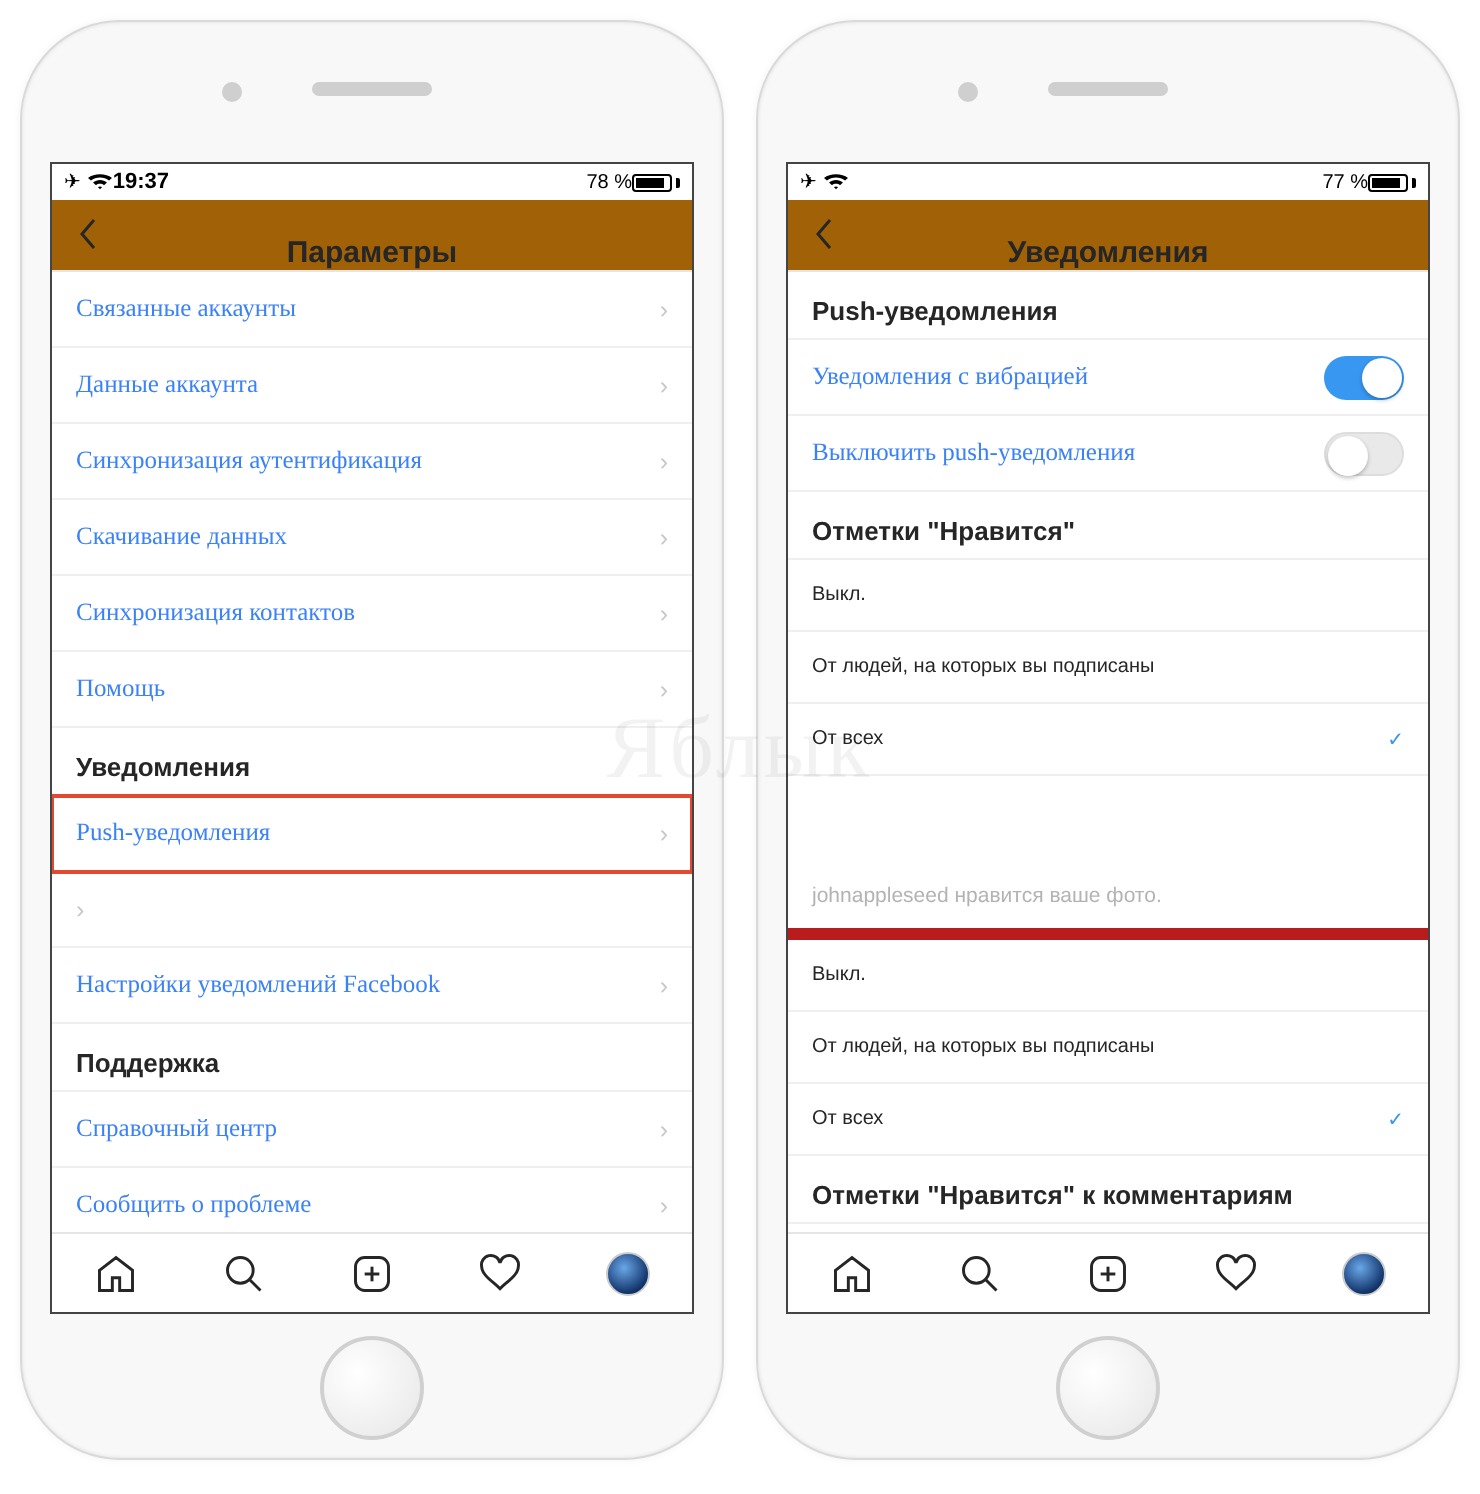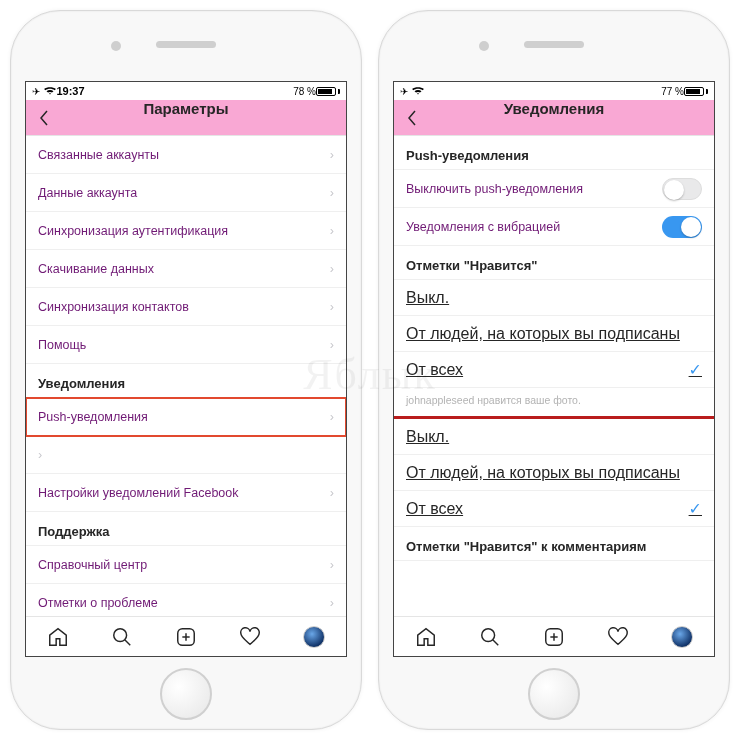--- a/index.html
+++ b/index.html
@@ -50,43 +50,43 @@
   .status-bar {
     height: 18px;
     display: flex; align-items: center; justify-content: space-between;
     font-size: 10px; padding: 0 6px; color: #000;
   }
   .status-left { display: flex; gap: 4px; align-items: center; }
   .status-right { display: flex; gap: 0; align-items: center; }
   .status-time { flex: 1; text-align: left; font-weight: 600; font-size: 11px; }
   .nav-header {
     height: 36px; border-bottom: 1px solid #e5e5e5;
-    display: flex; align-items: flex-start; position: relative;
-    background: #f9a8d4;
+    display: flex; align-items: flex-end; position: relative;
+    background: #a16207;
   }
   .nav-back {
     width: 36px; height: 36px; display: flex; align-items: center; justify-content: center;
     color: #262626;
   }
   .nav-title {
     position: absolute; left: 0; right: 0; text-align: center;
     font-size: 15px; font-weight: 600; color: #262626; pointer-events: none;
   }
   .content {
     flex: 1; overflow-y: hidden;
     font-size: 12.5px; color: #262626;
   }
   .row {
     padding: 0 12px;
     height: 38px;
     display: flex; align-items: center; justify-content: space-between;
     border-bottom: 1px solid #efefef;
     background: #fff;
   }
-  .row-label { color: #701a75; }
+  .row-label { color: #3b82f6; font-family: Liberation Serif, serif; }
   .row .chev { color: #c7c7cc; }
   .section-header {
     padding: 12px 12px 6px 12px;
     font-weight: 700; font-size: 13px;
     border-bottom: 1px solid #efefef;
     background: #fff;
   }
   .highlight {
     outline: 2.5px solid #e2492f;
     outline-offset: -1px;
@@ -109,25 +109,25 @@
   .switch.off { background: #e9e9ea; border:1px solid #ddd;}
   .switch.on  { background: #3897f0; }
   .switch .knob {
     position: absolute; top: 1px; width: 20px; height: 20px; border-radius: 50%;
     background: #fff; box-shadow: 0 1px 2px rgba(0,0,0,.25);
   }
   .switch.off .knob { left: 1px; }
   .switch.on  .knob { right: 1px; }
   .option-row {
     padding: 0 12px; height: 36px; display: flex; align-items:center; justify-content: space-between;
-    border-bottom: 1px solid #efefef; color: #262626; font-size: 16px; text-decoration: underline;
+    border-bottom: 1px solid #efefef; color: #262626; font-size: 10px;
   }
   .check { color: #3897f0; }
   .sub-caption {
-    padding: 6px 12px 10px 12px; font-size: 10.5px; color: #b3b3b3; border-bottom: 3px solid #b91c1c;
+    padding: 6px 12px 10px 12px; font-size: 10.5px; color: #b3b3b3; border-bottom: 6px solid #b91c1c; margin-top: 48px;
   }
   .battery {
     display: inline-flex; align-items: center; gap: 2px;
   }
   .batt-shell {
     width: 20px; height: 9px; border: 1px solid #000; border-radius: 2px; position: relative;
   }
   .batt-fill { position:absolute; left:1px; top:1px; bottom:1px; background:#000; }
   .batt-cap { width:2px; height:5px; background:#000; border-radius:0 1px 1px 0; }
   .watermark {
@@ -210,21 +210,21 @@
         <div class="row">
           <span class="row-label">Настройки уведомлений Facebook</span>
           <span class="chev">›</span>
         </div>
         <div class="section-header">Поддержка</div>
         <div class="row">
           <span class="row-label">Справочный центр</span>
           <span class="chev">›</span>
         </div>
         <div class="row">
-          <span class="row-label">Отметки о проблеме</span>
+          <span class="row-label">Сообщить о проблеме</span>
           <span class="chev">›</span>
         </div>
       </div>
 
       <div class="tab-bar">
         <div class="tab-item">
             <svg width="22" height="22" viewBox="0 0 24 24" fill="none" stroke="#262626" stroke-width="1.6">
               <path d="M3 10 L12 3 L21 10 V21 H14 V14 H10 V21 H3 Z"></path>
             </svg>
           </div>
@@ -283,31 +283,31 @@
               <polyline points="9,2 3,9 9,16" fill="none" stroke="#262626" stroke-width="1.5"></polyline>
             </svg>
         </div>
         <div class="nav-title">Уведомления</div>
       </div>
 
       <div class="content">
 
         <div class="section-header">Push-уведомления</div>
         <div class="row">
+          <span class="row-label">Уведомления с вибрацией</span>
+          <span class="switch on">
+              <span class="knob"></span>
+            </span>
+        </div>
+        <div class="row">
           <span class="row-label">Выключить push-уведомления</span>
           <span class="switch off">
               <span class="knob"></span>
             </span>
         </div>
-        <div class="row">
-          <span class="row-label">Уведомления с вибрацией</span>
-          <span class="switch on">
-              <span class="knob"></span>
-            </span>
-        </div>
 
         <div class="section-header">Отметки "Нравится"</div>
         <div class="option-row">
           <span>Выкл.</span>
         </div>
         <div class="option-row">
           <span>От людей, на которых вы подписаны</span>
         </div>
         <div class="option-row">
           <span>От всех</span>

